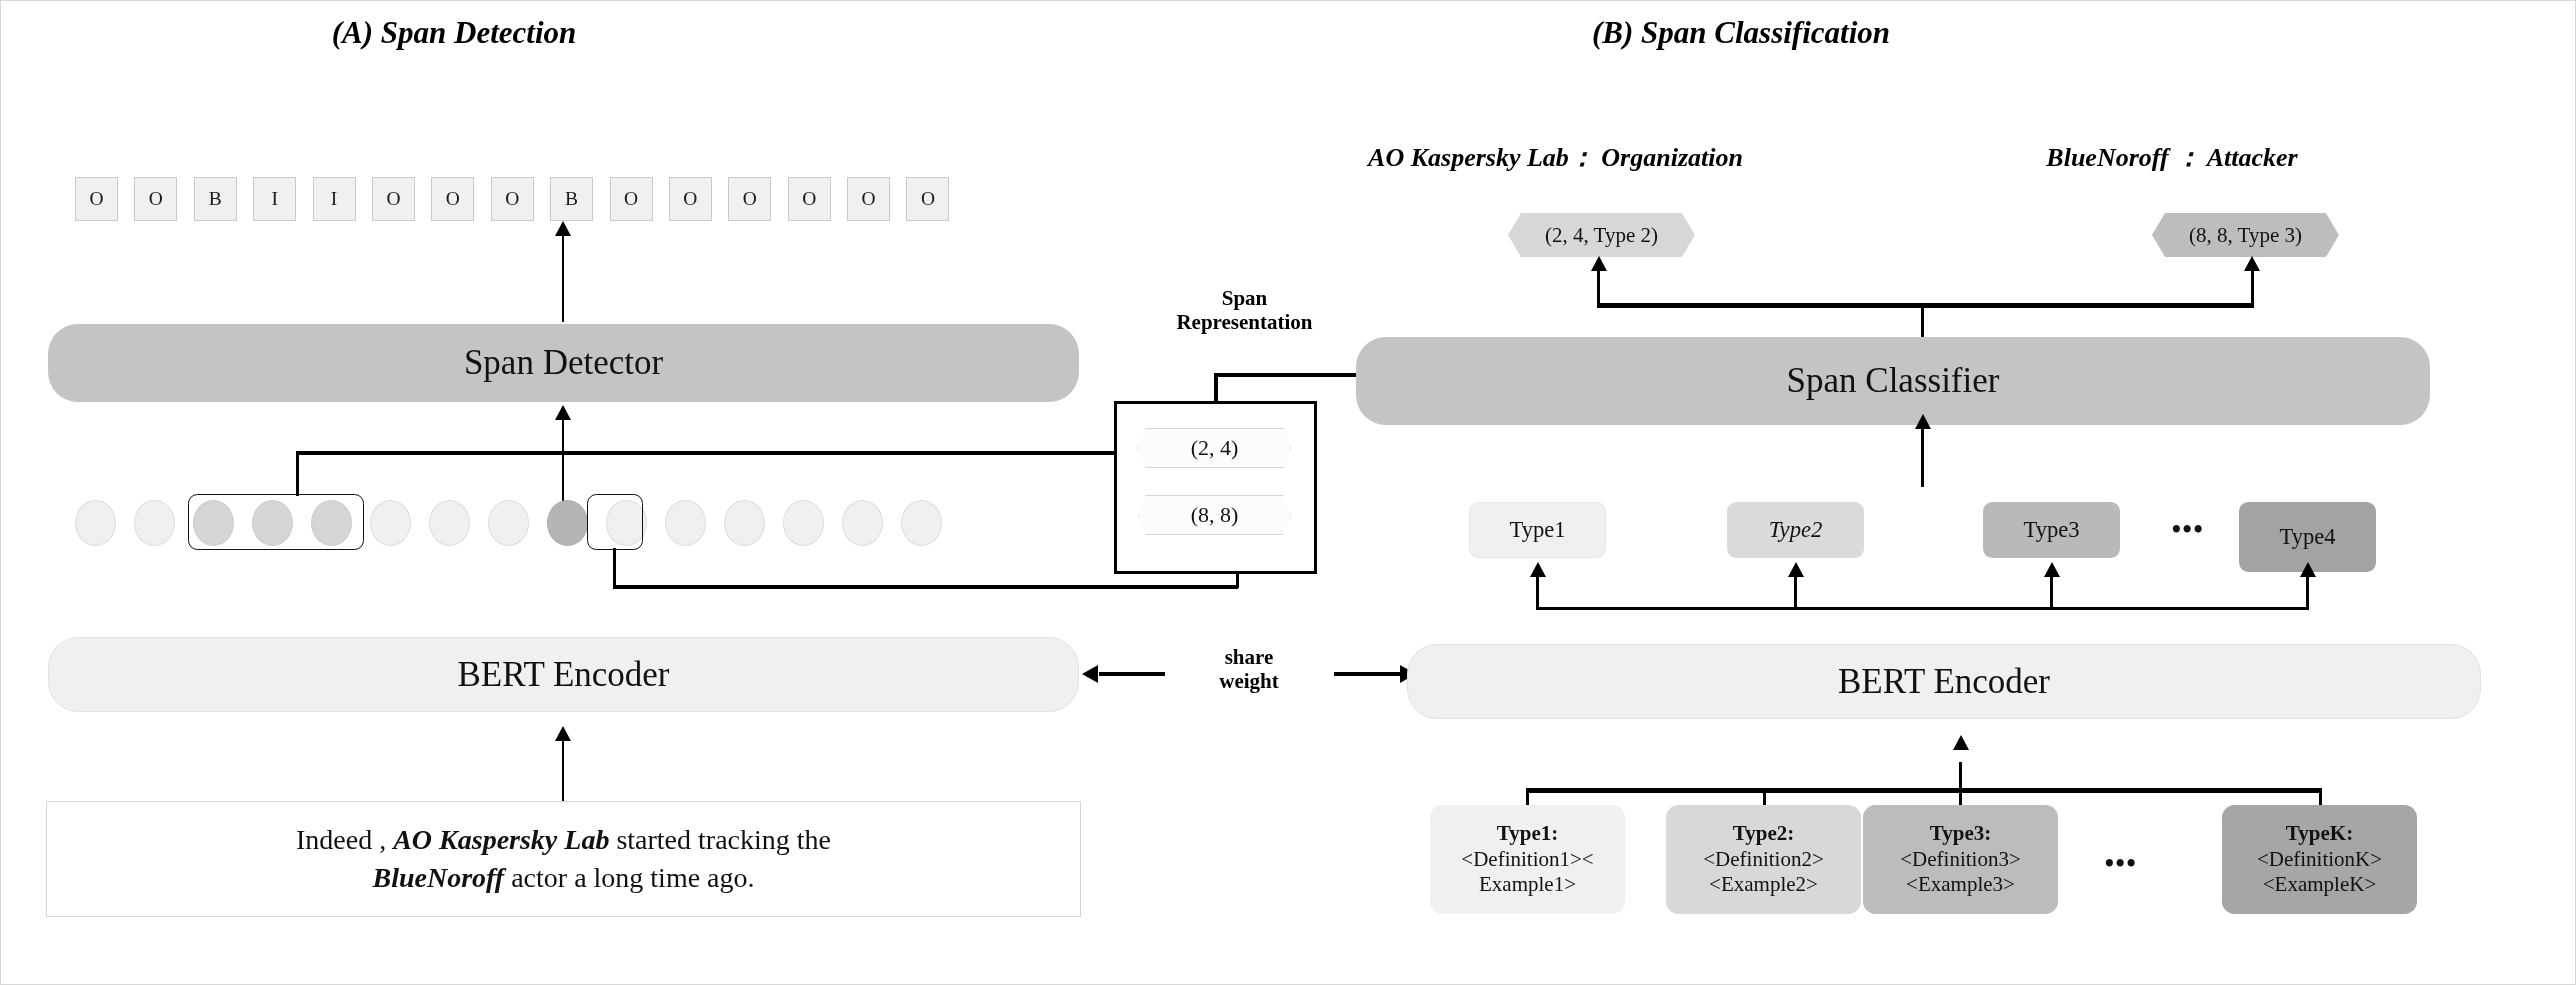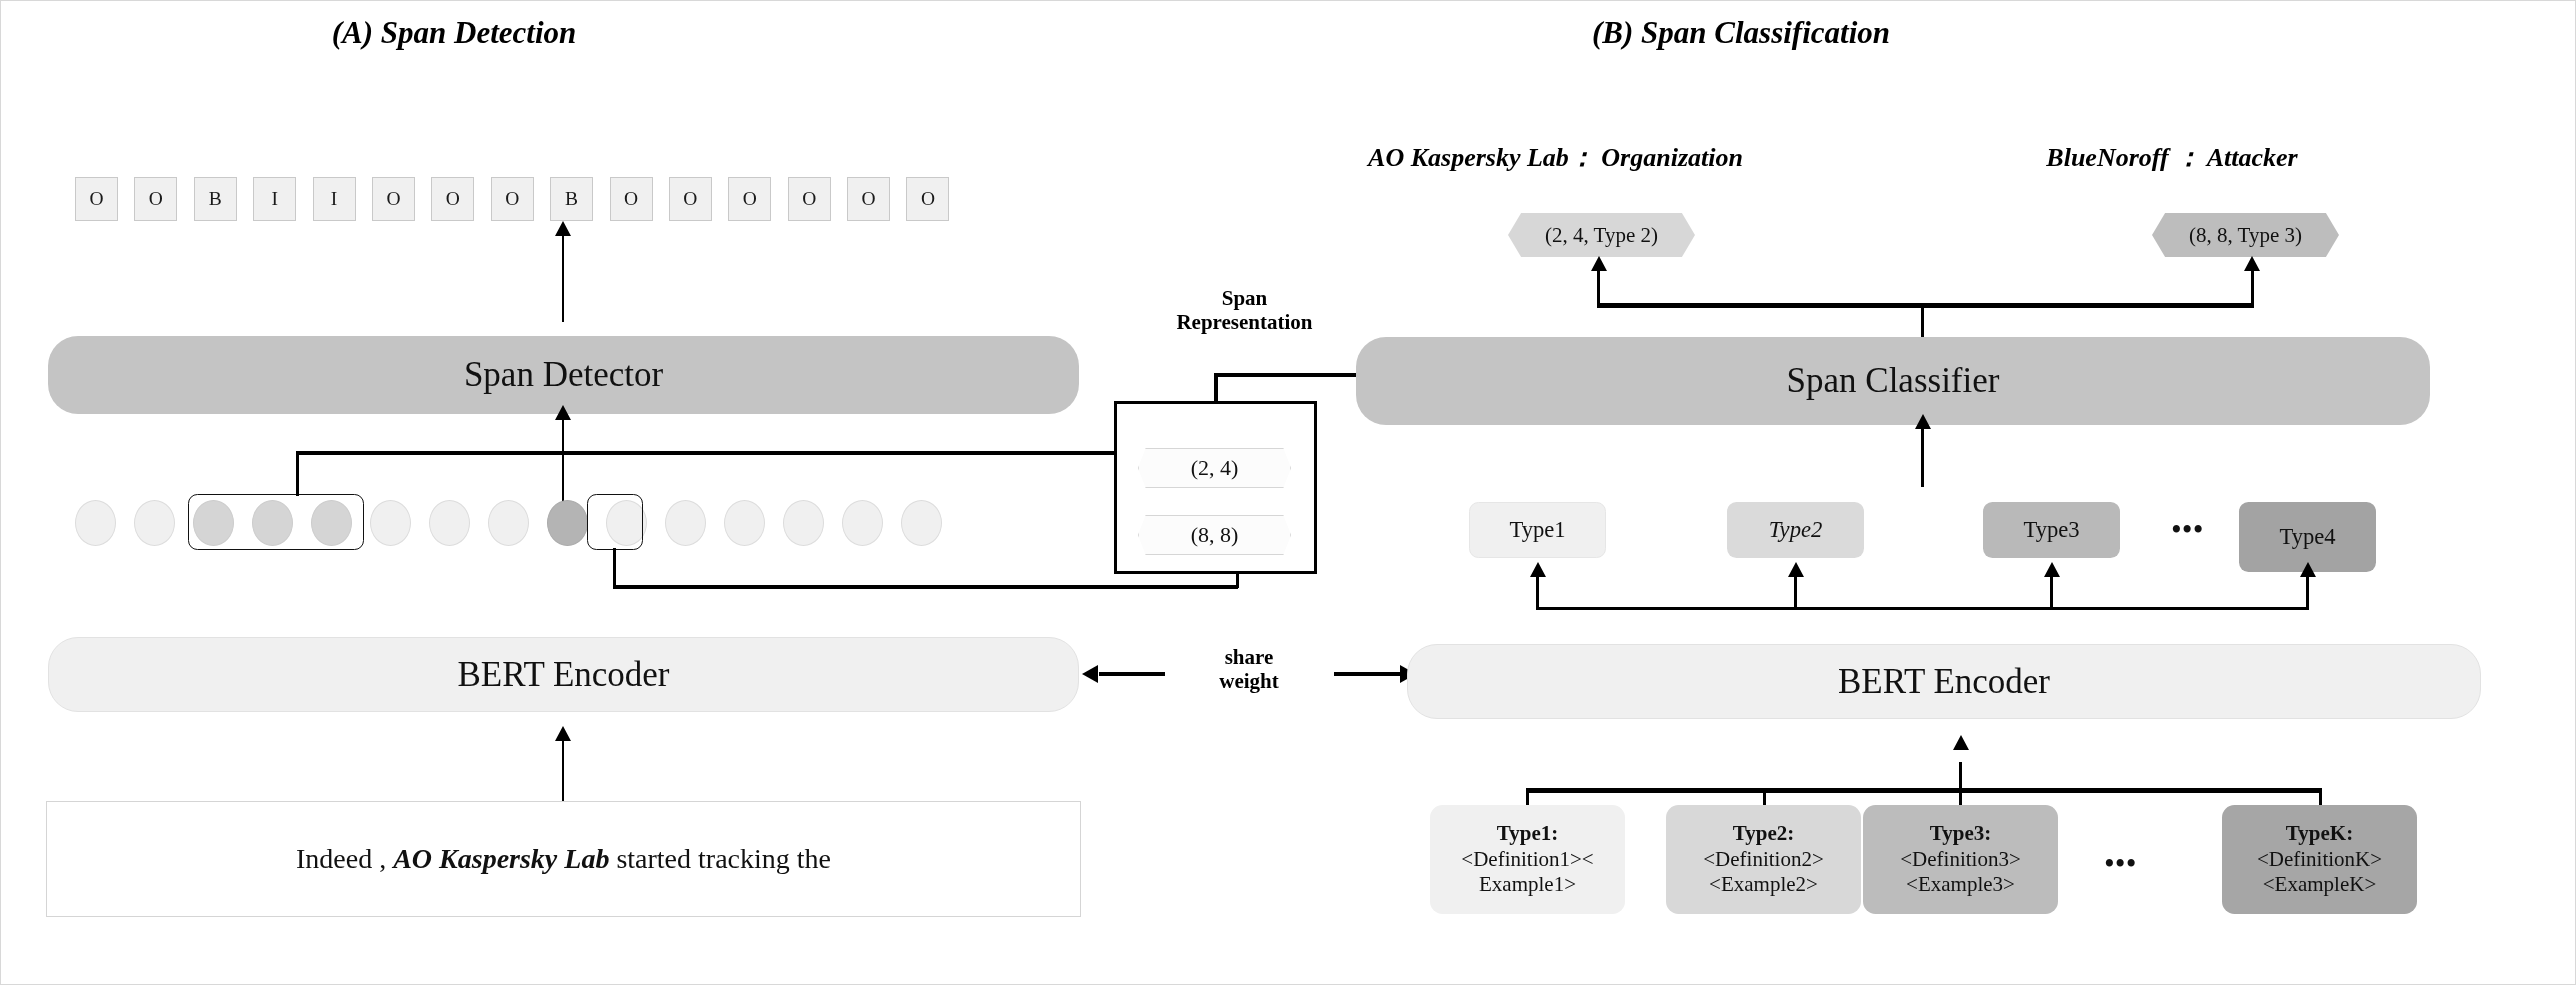--- a/index.html
+++ b/index.html
@@ -100,21 +100,20 @@
   .sr-frame { border: 3.1px solid #000; background: #ffffff; }
   .hexpill {
     background: #fcfcfc;
     border: 0.8px solid #d6d6d6;
     display: flex;
     align-items: center;
     justify-content: center;
     font-size: 22px;
     color: #111;
     clip-path: polygon(5% 0, 95% 0, 100% 50%, 95% 100%, 5% 100%, 0 50%);
-    margin-top: 20px;
   }
 
   
   .hexres {
     display: flex;
     align-items: center;
     justify-content: center;
     font-size: 21px;
     color: #111;
     white-space: nowrap;
@@ -224,21 +223,21 @@
     <div class="tag-cell">O</div>
     <div class="tag-cell">O</div>
     <div class="tag-cell">O</div>
     <div class="tag-cell">O</div>
     <div class="tag-cell">O</div>
   </div>
 
   <div class="abs vline" style="left:561px; top:234px; width:2.3px; height:87px;"></div>
   <div class="abs arrow-up" style="left:554px; top:220px;"></div>
 
-  <div class="abs bar grey" style="left:47px; top:323px; width:1031px; height:78px;margin-top:12px;">Span Detector</div>
+  <div class="abs bar grey" style="left:47px; top:323px; width:1031px; height:78px;">Span Detector</div>
 
   <div class="abs vline" style="left:561px; top:418px; width:2.3px; height:90px;"></div>
   <div class="abs arrow-up" style="left:554px; top:404px;"></div>
 
   <div class="abs tok-row" style="left:74px; top:499px;">
     <div class="tok"></div>
     <div class="tok"></div>
     <div class="tok mid"></div>
     <div class="tok mid"></div>
     <div class="tok mid"></div>
@@ -268,20 +267,23 @@
   <div class="abs arrow-up" style="left:1228px; top:542px;"></div>
 
   <div class="abs bar light" style="left:47px; top:636px; width:1031px; height:75px;">BERT Encoder</div>
 
   <div class="abs vline" style="left:561px; top:739px; width:2.3px; height:61px;"></div>
   <div class="abs arrow-up" style="left:554px; top:725px;"></div>
 
   <div class="abs sentbox" style="left:45px; top:800px; width:1035px; height:116px;text-align:center;">
     <div>
       <span>Indeed , </span><b>AO Kaspersky Lab</b><span> started tracking the</span>
+    </div>
+    <div>
+      <b>BlueNoroff</b><span> actor a long time ago.</span>
     </div>
   </div>
 
   <div class="abs small-caption" style="left:1103px; top:286px; width:281px;">
     <div>Span</div>
     <div>Representation</div>
   </div>
 
   <div class="abs sr-frame" style="left:1113px; top:400px; width:203px; height:173px;"></div>
 

